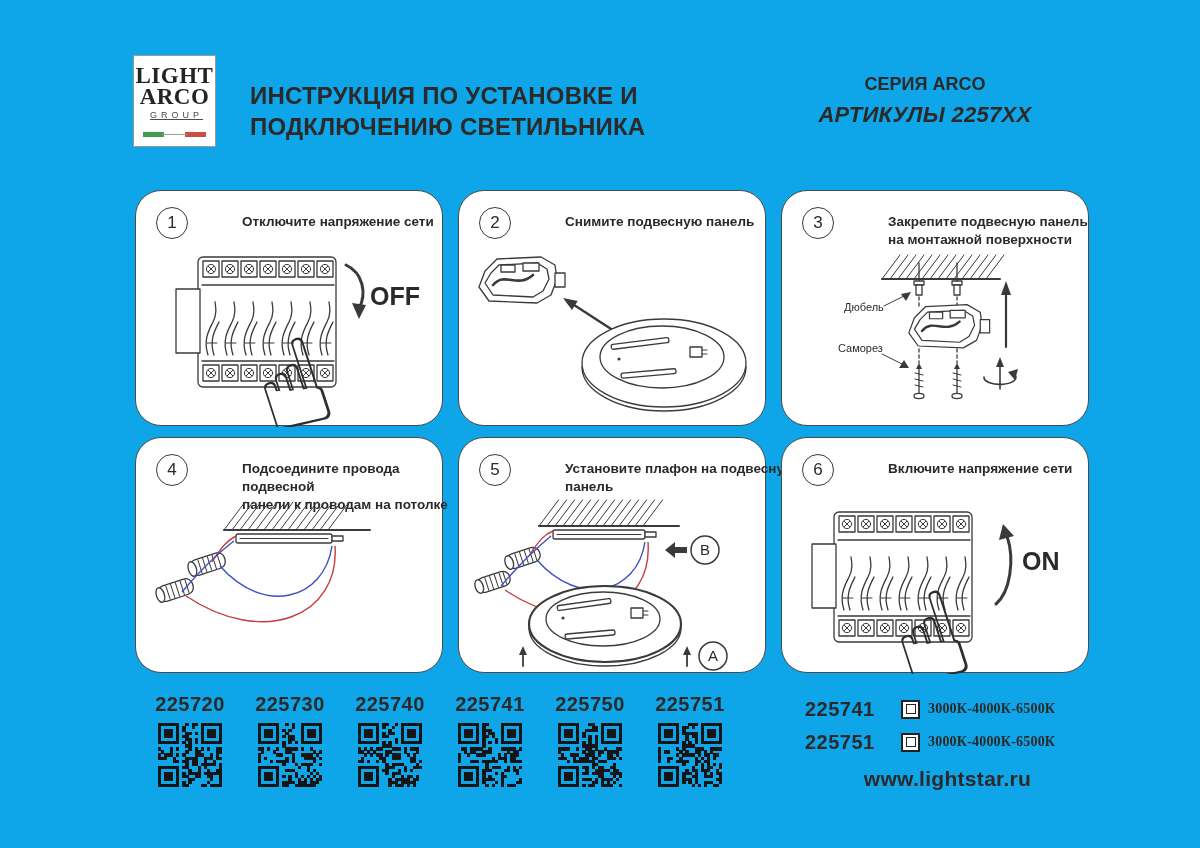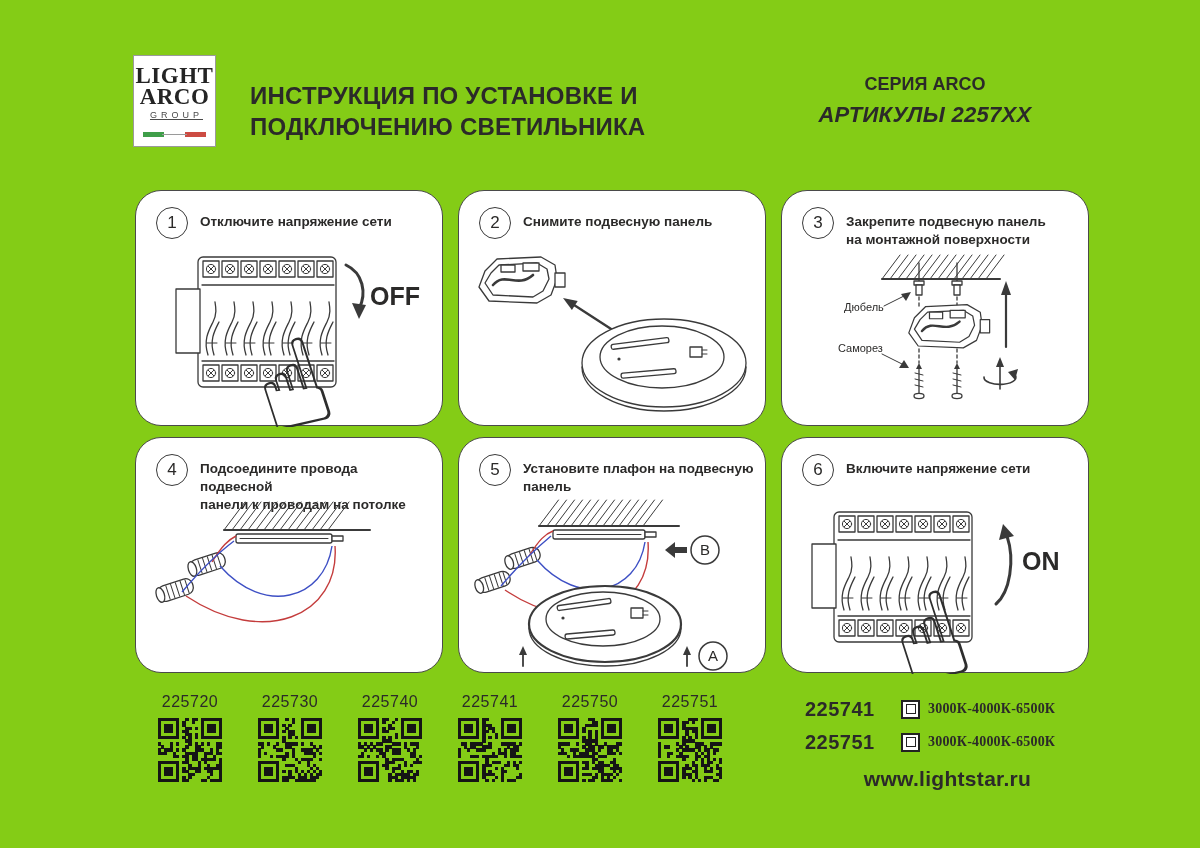--- a/index.html
+++ b/index.html
@@ -1,16 +1,16 @@
 <!DOCTYPE html>
 <html><head>
 <meta charset="utf-8">
 <style>
   html,body{margin:0;padding:0;background:#fff;}
-  .page{position:relative;width:1200px;height:848px;background:#84cc16;overflow:hidden;
+  .page{position:relative;width:1200px;height:848px;background:#0ea5e9;overflow:hidden;
         font-family:"Liberation Sans",sans-serif;color:#2b2a29;outline:1px solid #e6e6e6;}
 
   
   .logo{position:absolute;left:133px;top:55px;width:83px;height:92px;border:1px solid #9a9a9a;
         box-sizing:border-box;text-align:center;padding-top:9px;background:#fff;}
   .logo-word{font-family:"Liberation Serif",serif;font-weight:bold;font-size:23px;line-height:21px;
         letter-spacing:.5px;color:#242424;}
   .logo-group{font-size:9px;letter-spacing:4px;text-indent:4px;color:#4a4a4a;margin-top:3px;text-decoration:underline;}
   .logo-flag{position:absolute;left:9px;right:9px;bottom:9px;height:5px;display:flex;}
   .fg{flex:1;background:#3f9e49;}
@@ -26,41 +26,41 @@
 
   
   .panel{position:absolute;width:308px;height:236px;border:1.2px solid #4a4a4a;border-radius:26px;
         box-sizing:border-box;background:#fff;}
   .p1{left:135px;top:190px;} .p2{left:458px;top:190px;} .p3{left:781px;top:190px;}
   .p4{left:135px;top:437px;} .p5{left:458px;top:437px;} .p6{left:781px;top:437px;}
   .step-head{position:absolute;left:20px;top:16px;display:flex;gap:12px;}
   .step-num{flex:0 0 auto;width:30px;height:30px;border:1.5px solid #3a3a3a;border-radius:50%;
         display:flex;align-items:center;justify-content:center;font-size:17px;color:#2b2a29;background:#fff;}
   .step-title{font-weight:bold;font-size:13.5px;line-height:18px;padding-top:6px;width:232px;
-        white-space:pre-line;color:#2b2a29;}
+        white-space:pre-line;color:#2b2a29;margin-left:42px;}
   .illus{position:absolute;left:0;top:60px;width:308px;height:176px;}
 
   
   svg{font-family:"Liberation Sans",sans-serif;}
   .ln{fill:none;stroke:#3a3a3a;stroke-width:1.3;stroke-linecap:round;stroke-linejoin:round;}
   .thin{stroke-width:1;}
   .wb{fill:#fff;stroke:#3a3a3a;stroke-width:1.3;stroke-linejoin:round;}
   .wb2{fill:#fff;stroke:#3a3a3a;stroke-width:2.2;stroke-linejoin:round;}
   .fc{fill:#3a3a3a;stroke:none;}
   .dash{stroke-dasharray:3,3;}
   .wire-r{fill:none;stroke:#c43c3c;stroke-width:1.4;}
   .wire-b{fill:none;stroke:#3d4fc4;stroke-width:1.4;}
   .off{font-size:25px;font-weight:bold;fill:#2b2a29;}
   .lbl{font-size:11px;fill:#2b2a29;}
   .ab{font-size:15px;fill:#2b2a29;}
   .hand{font-size:120px;fill:#2e2e2e;font-family:"DejaVu Sans",sans-serif;}
 
   
   .qr-item{position:absolute;top:693px;width:90px;text-align:center;}
-  .qr-label{font-size:16px;font-weight:400;letter-spacing:.5px;color:#2b2a29;}
+  .qr-label{font-size:20px;font-weight:700;letter-spacing:.5px;color:#2b2a29;}
   .qr-svg{display:block;margin:7px auto 0;width:64px;height:64px;}
 
   .variants{position:absolute;left:805px;top:696px;width:285px;}
   .variant-row{display:flex;align-items:center;height:26px;margin-bottom:7px;}
   .v-code{font-size:20px;font-weight:600;width:80px;letter-spacing:.5px;}
   .cct-icon{flex:0 0 auto;width:15px;height:15px;border:2.5px solid #222;margin:0 8px 0 16px;
         display:inline-flex;align-items:center;justify-content:center;background:#fff;}
   .cct-icon .inner{width:8px;height:8px;border:1.5px solid #222;}
   .v-cct{font-size:14px;font-weight:600;letter-spacing:.2px;font-family:Liberation Serif, serif;}
   .website{font-size:21px;font-weight:bold;text-align:center;margin-top:12px;letter-spacing:.3px;}

